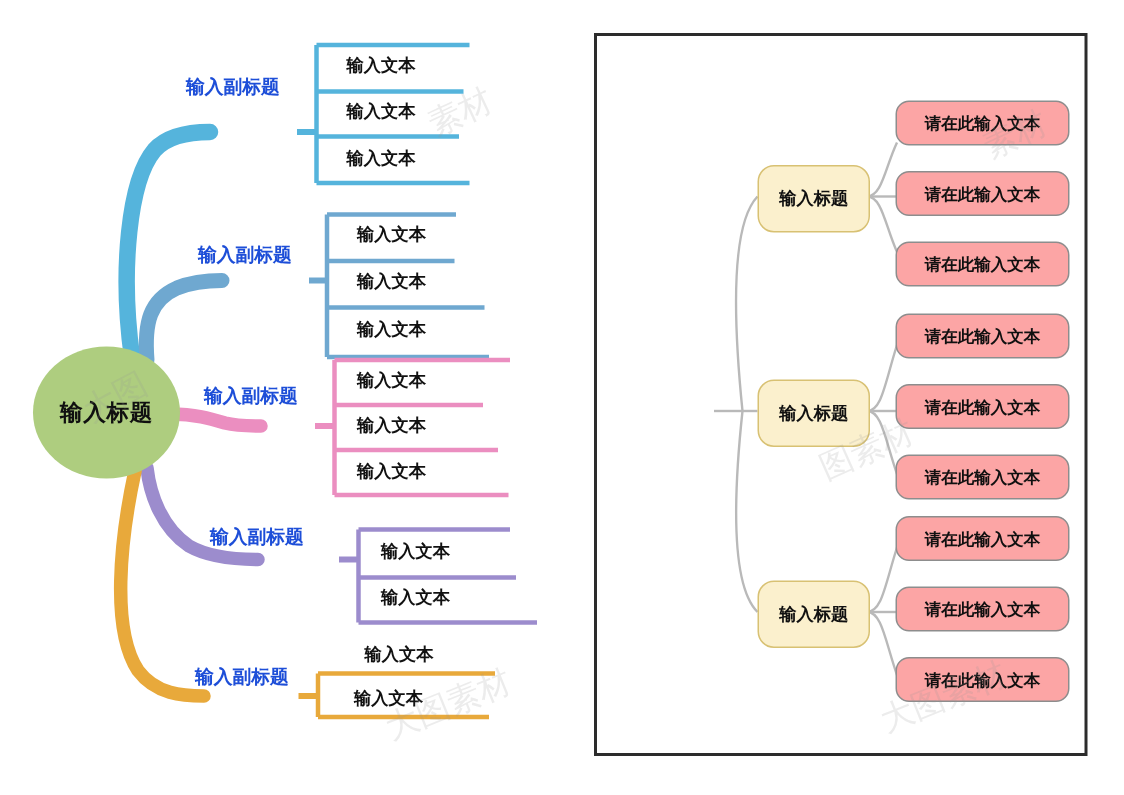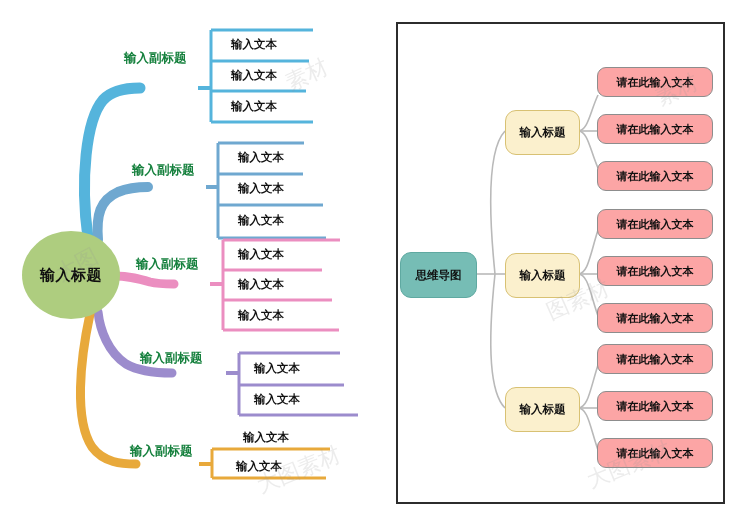--- a/index.html
+++ b/index.html
@@ -50,21 +50,21 @@
   }
   .root-circle span {
     font-size: 15px;
     font-weight: bold;
     color: #101010;
     letter-spacing: 0.5px;
   }
   .sub-label {
     font-size: 12.5px;
     font-weight: bold;
-    color: #15803d;
+    color: #1d4ed8;
   }
   .leaf-label {
     font-size: 11.5px;
     font-weight: bold;
     color: #111111;
   }
   
   #right-panel {
     position: absolute;
     left: 396px;
@@ -221,23 +221,20 @@
   <div class="txt leaf-label" style="left:238px; top:310px;">输入文本</div>
 
   <div class="txt leaf-label" style="left:254px; top:363px;">输入文本</div>
   <div class="txt leaf-label" style="left:254px; top:394px;">输入文本</div>
 
   <div class="txt leaf-label" style="left:243px; top:432px;">输入文本</div>
   <div class="txt leaf-label" style="left:236px; top:461px;">输入文本</div>
 
   <div id="right-panel"></div>
 
-  <div class="node-teal">
-    <span>思维导图</span>
-  </div>
 
   <div class="node-yellow" style="left:505px; top:110px;">
     <span>输入标题</span>
   </div>
   <div class="node-gray" style="left:597px; top:67px;">
     <span>请在此输入文本</span>
   </div>
   <div class="node-gray" style="left:597px; top:114px;">
     <span>请在此输入文本</span>
   </div>

